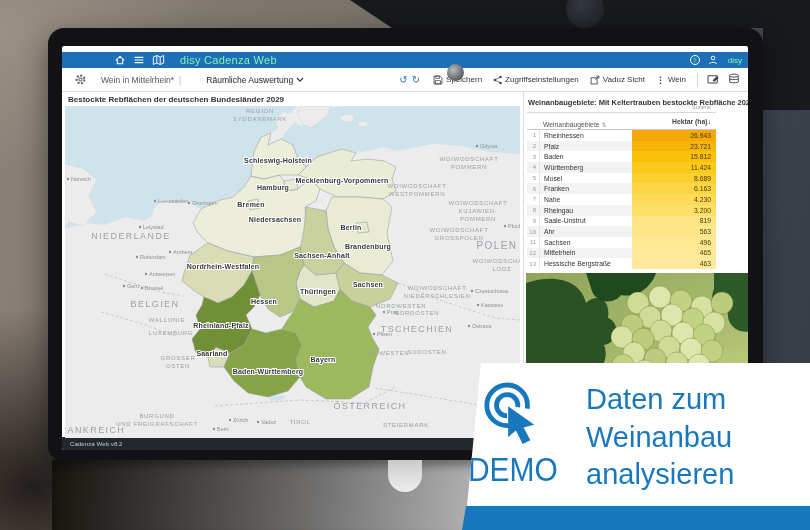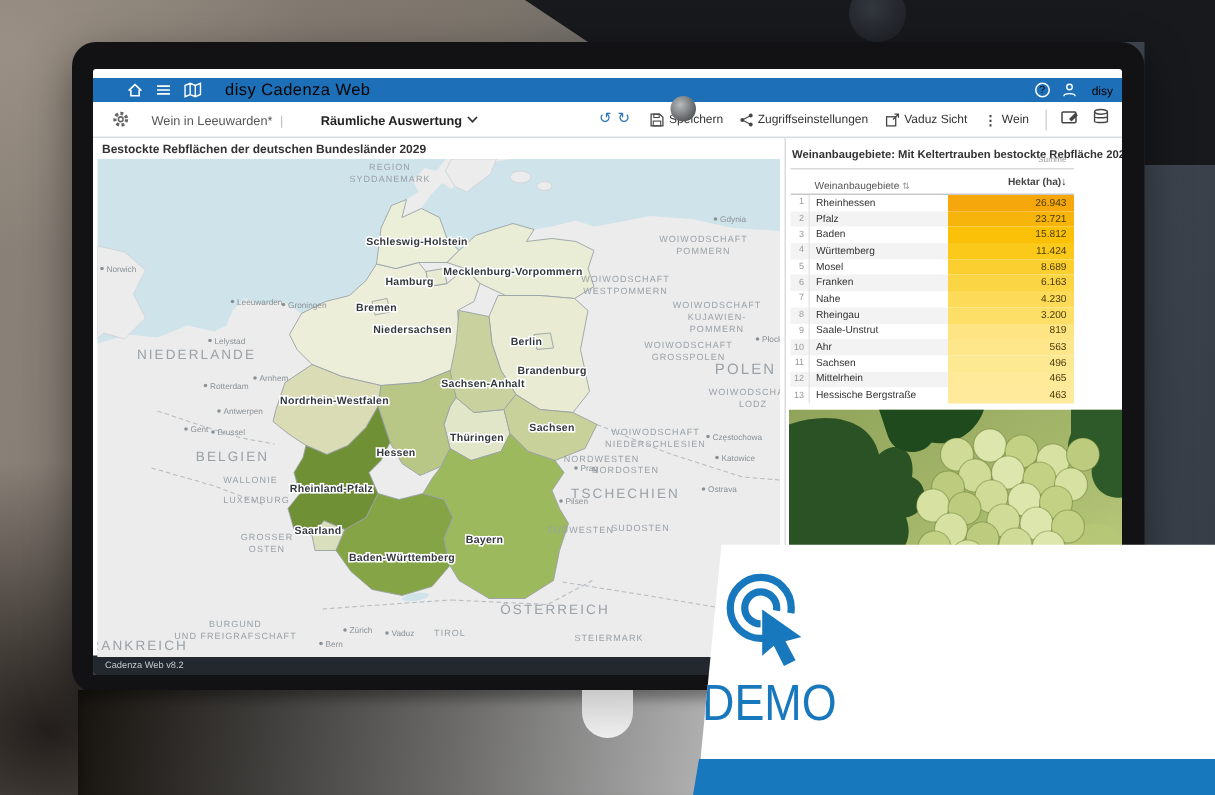--- a/index.html
+++ b/index.html
@@ -20,33 +20,33 @@
     background:radial-gradient(circle at 38% 35%,#b9bcbe,#55585c 75%);z-index:5;}
   .stand{position:absolute;left:52px;top:460px;width:707px;height:70px;
     background:linear-gradient(97deg,#17140f 0%,#3b3936 16%,#6c6b6a 36%,#a3a3a3 55%,#d0d0d0 70%,#ececec 88%);
     box-shadow:inset 0 6px 8px rgba(0,0,0,.35);}
   .stand-notch{position:absolute;left:388px;top:460px;width:34px;height:32px;border-radius:0 0 17px 17px;
     background:linear-gradient(180deg,#cfcfcf,#f3f3f3);opacity:.95;}
   
   .screen{position:absolute;left:14px;top:18px;width:686px;height:404px;background:#fff;
     overflow:hidden;border-radius:2px;}
   .appbar{margin-top:6px;height:16px;background:#1d70b7;display:flex;align-items:center;
-    padding:0 6px 0 22px;color:#000000;}
+    padding:0 6px 0 52px;color:#86efac;}
   .appbar .ic{display:inline-flex;margin-right:7px;}
   .app-title{font-size:11px;letter-spacing:.3px;margin-left:8px;white-space:nowrap;}
   .appbar .spacer{flex:1;}
   .help-badge{width:10px;height:10px;border:1px solid #fff;border-radius:50%;font-size:7px;
     line-height:9px;text-align:center;margin-right:8px;}
   .user-name{font-size:8px;margin-left:3px;}
   .toolbar{height:24px;display:flex;align-items:center;border-bottom:1px solid #d9dde0;
     padding:0 8px;color:#444;}
   .tb-gear{margin:0 14px 0 4px;display:inline-flex;}
   .tb-text{font-size:8.5px;color:#555;white-space:nowrap;}
   .tb-sep{color:#b9b9b9;margin:0 5px;font-size:8.5px;}
-  .tb-view{font-size:8.5px;font-weight:bold;color:#222;white-space:nowrap;padding-left:20px;}
+  .tb-view{font-size:8.5px;font-weight:normal;color:#222;white-space:nowrap;padding-left:20px;}
   .chev{display:inline-flex;margin-left:3px;}
   .toolbar .spacer{flex:1;}
   .tb-circle{font-size:10px;color:#2e75b6;margin:0 2px;line-height:1;}
   .tb-btn{display:inline-flex;align-items:center;font-size:8px;color:#333;margin-left:11px;white-space:nowrap;}
   .tb-btn .ic{margin-right:3px;display:inline-flex;}
   .tb-divider{width:1px;height:14px;background:#d5d5d5;margin:0 9px 0 11px;}
   .content{display:flex;height:345px;}
   .map-panel{width:461px;padding-left:3px;}
   .map-title{font-size:8px;font-weight:bold;color:#333;padding:3px 0 2px 3px;white-space:nowrap;}
   svg.map{display:block;background:#ececec;}
@@ -128,21 +128,21 @@
         <span class="user-name">disy</span>
       </header>
 
       <div class="toolbar">
         <span class="tb-gear">
           <svg width="13" height="13" viewBox="0 0 14 14">
               <circle cx="7" cy="7" r="4.2" fill="none" stroke="#666" stroke-width="2.3" stroke-dasharray="2.1 1.7"></circle>
               <circle cx="7" cy="7" r="1.7" fill="none" stroke="#666" stroke-width="1.1"></circle>
             </svg>
         </span>
-        <span class="tb-text">Wein in Leeuwarden*</span>
+        <span class="tb-text">Wein in Mittelrhein*</span>
         <span class="tb-sep">|</span>
         <span class="tb-view">Räumliche Auswertung</span>
         <span class="chev">
           <svg width="8" height="6" viewBox="0 0 8 6">
               <path d="M1,1 L4,4.2 L7,1" fill="none" stroke="#333" stroke-width="1.2"></path>
             </svg>
         </span>
         <span class="spacer"></span>
         <span class="tb-circle">↺</span>
         <span class="tb-circle">↻</span>
@@ -475,15 +475,20 @@
 
   <div class="banner-white">
     <svg class="demo-icon" width="60" height="68" viewBox="0 0 62 70">
       <g fill="none" stroke="#1878be" stroke-width="5">
         <circle cx="26" cy="26" r="21" stroke-dasharray="110 22" stroke-dashoffset="-25.6"></circle>
         <circle cx="26" cy="26" r="11" stroke-dasharray="53.7 15.4" stroke-dashoffset="-17.3"></circle>
       </g>
       <path d="M27,27 L54,46 L43,49 L50,62 L42,66 L35,52 L27,59 Z" fill="#1878be"></path>
     </svg>
     <div class="demo-word">DEMO</div>
+    <div class="banner-lines">
+      <div>Daten zum</div>
+      <div>Weinanbau</div>
+      <div>analysieren</div>
+    </div>
   </div>
   <div class="banner-blue"></div>
 </div>
 
 </body></html>

